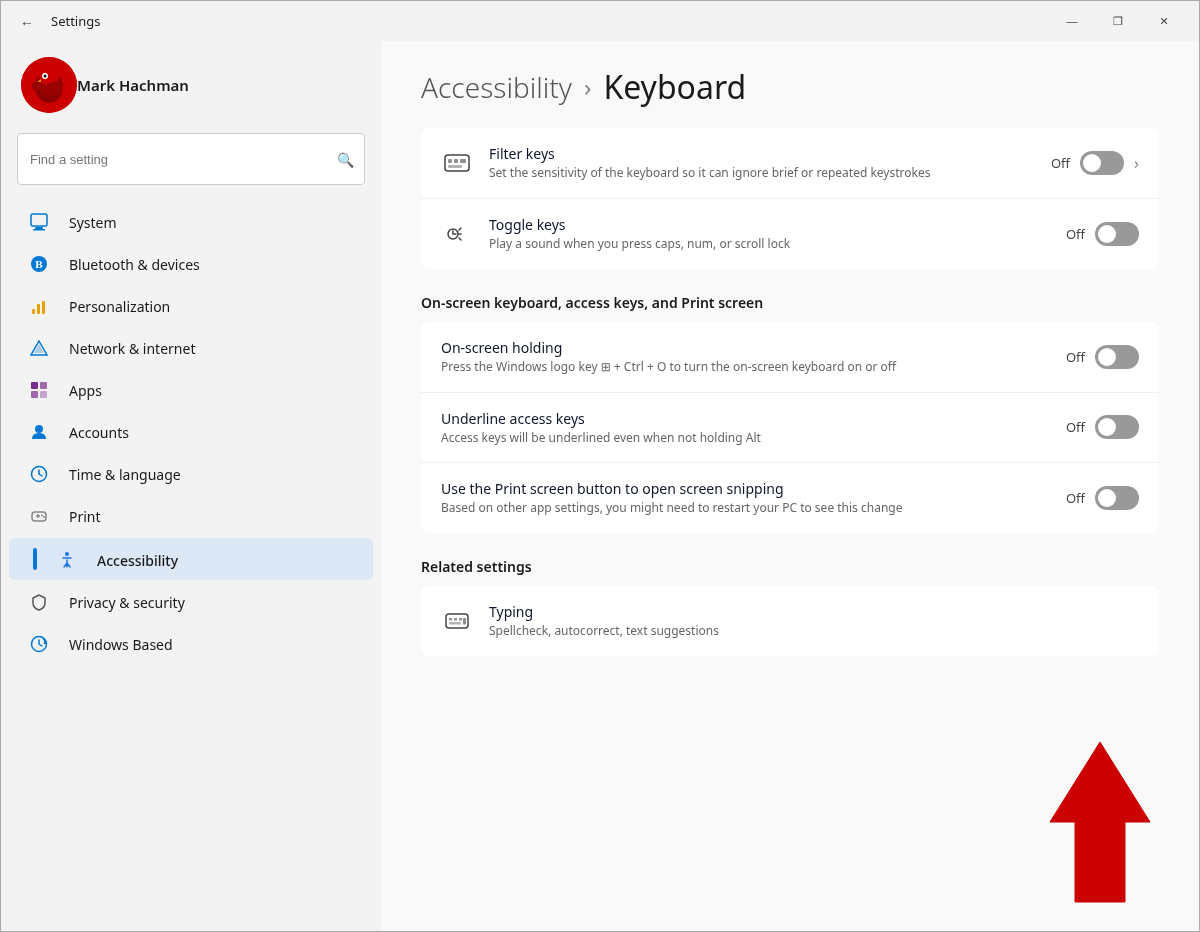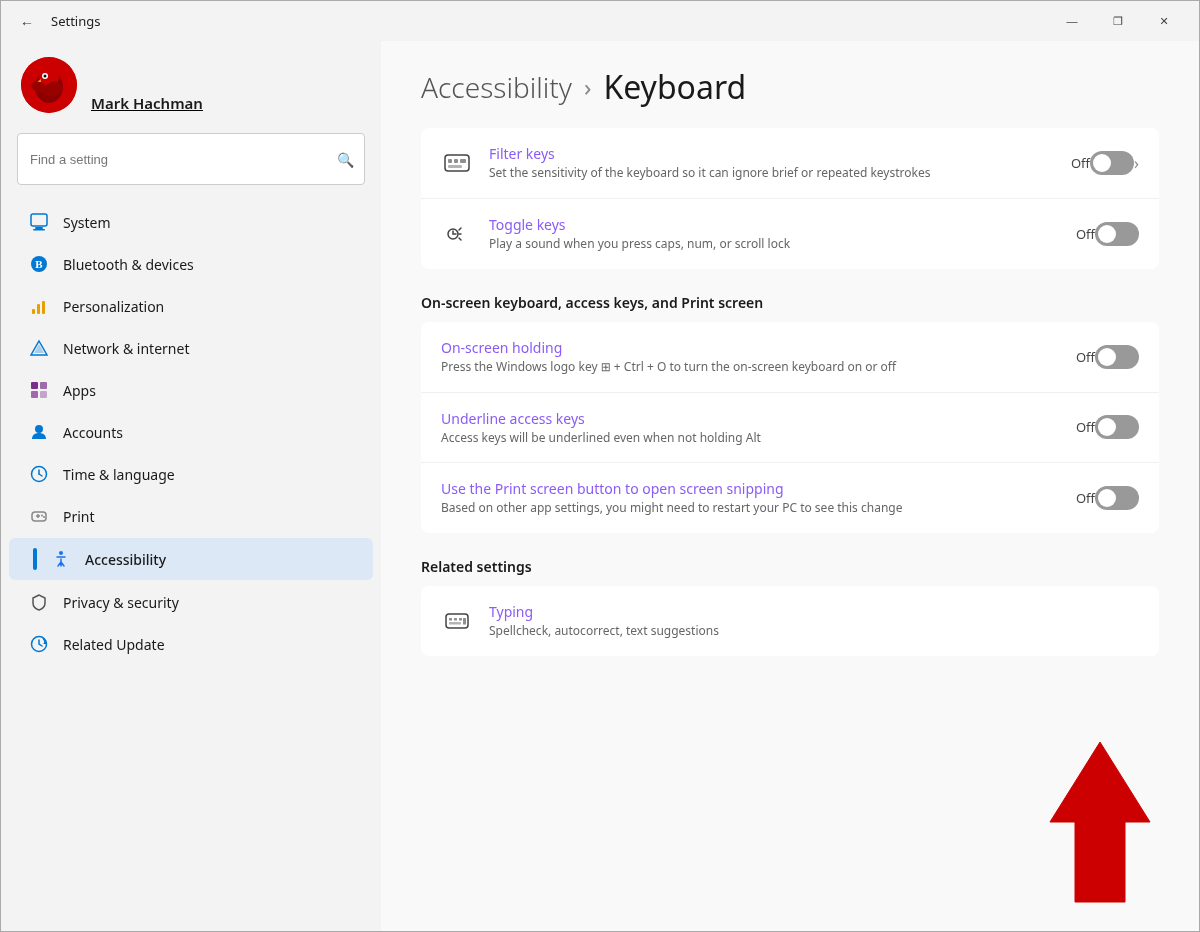--- a/index.html
+++ b/index.html
@@ -79,24 +79,22 @@
       width: 380px;
       background: #f3f3f3;
       display: flex;
       flex-direction: column;
       padding: 0 0 0 0;
       flex-shrink: 0;
       overflow-y: auto;
     }
     .user-section {
       display: flex;
-      align-items: flex-end;
+      align-items: center;
       padding: 16px 20px 16px 20px;
-      gap: 14px;
-      text-decoration: underline;
     }
     .avatar {
       width: 56px;
       height: 56px;
       border-radius: 50%;
       background: #cc0000;
       display: flex;
       align-items: center;
       justify-content: center;
       overflow: hidden;
@@ -127,22 +125,22 @@
       position: absolute;
       right: 10px;
       top: 50%;
       transform: translateY(-50%);
       color: #555;
       font-size: 14px;
     }
 
     .nav-item {
       display: flex;
-      align-items: center;
-      gap: 14px;
+      align-items: flex-end;
+      gap: 20px;
       padding: 10px 20px;
       cursor: pointer;
       border-radius: 6px;
       margin: 1px 8px;
       color: #1a1a1a;
       font-size: 14px;
     }
     .nav-item.active {
       background: #dde8f7;
       font-weight: 500;
@@ -215,31 +213,32 @@
       font-size: 20px;
       color: #444;
       flex-shrink: 0;
     }
     .row-text {
       flex: 1;
     }
     .row-title {
       font-size: 14px;
       font-weight: 400;
-      color: #8b5cf6;
+      color: #0f172a;
     }
     .row-desc {
       font-size: 12px;
       color: #666;
       margin-top: 2px;
       line-height: 1.4;
     }
     .row-control {
       display: flex;
       align-items: center;
+      gap: 10px;
       flex-shrink: 0;
     }
     .toggle-label {
       font-size: 13px;
       color: #444;
     }
     .toggle {
       width: 44px;
       height: 24px;
       border-radius: 12px;
@@ -441,21 +440,21 @@
 
       <div class="nav-item">
         <div class="nav-icon">
           <svg width="18" height="18" viewBox="0 0 18 18">
               <circle cx="9" cy="9" r="7.5" fill="none" stroke="#0078d4" stroke-width="1.5"></circle>
               <path d="M9 5v4l3 2" fill="none" stroke="#0078d4" stroke-width="1.5" stroke-linecap="round"></path>
               <path d="M13 3 A7.5 7.5 0 0 1 15 9" fill="none" stroke="#0078d4" stroke-width="1.5"></path>
               <polygon points="15,7 17,9 13,9" fill="#0078d4"></polygon>
             </svg>
         </div>
-        <span>Related Update</span>
+        <span>Windows Based</span>
       </div>
     </div>
 
     <div class="right-panel">
       <div class="page-header">
         <span class="page-header-breadcrumb">Accessibility</span>
         <span class="page-header-sep">›</span>
         <span class="page-header-title">Keyboard</span>
       </div>
 

